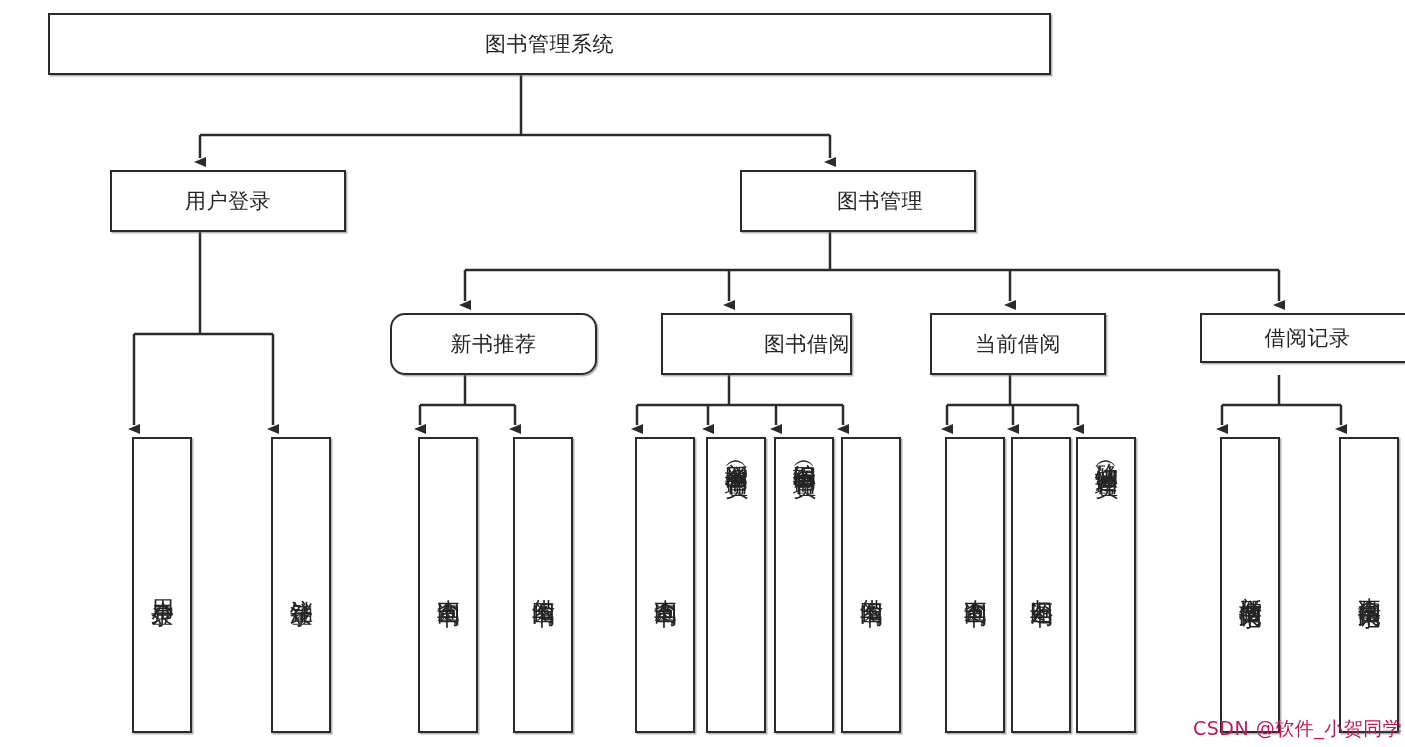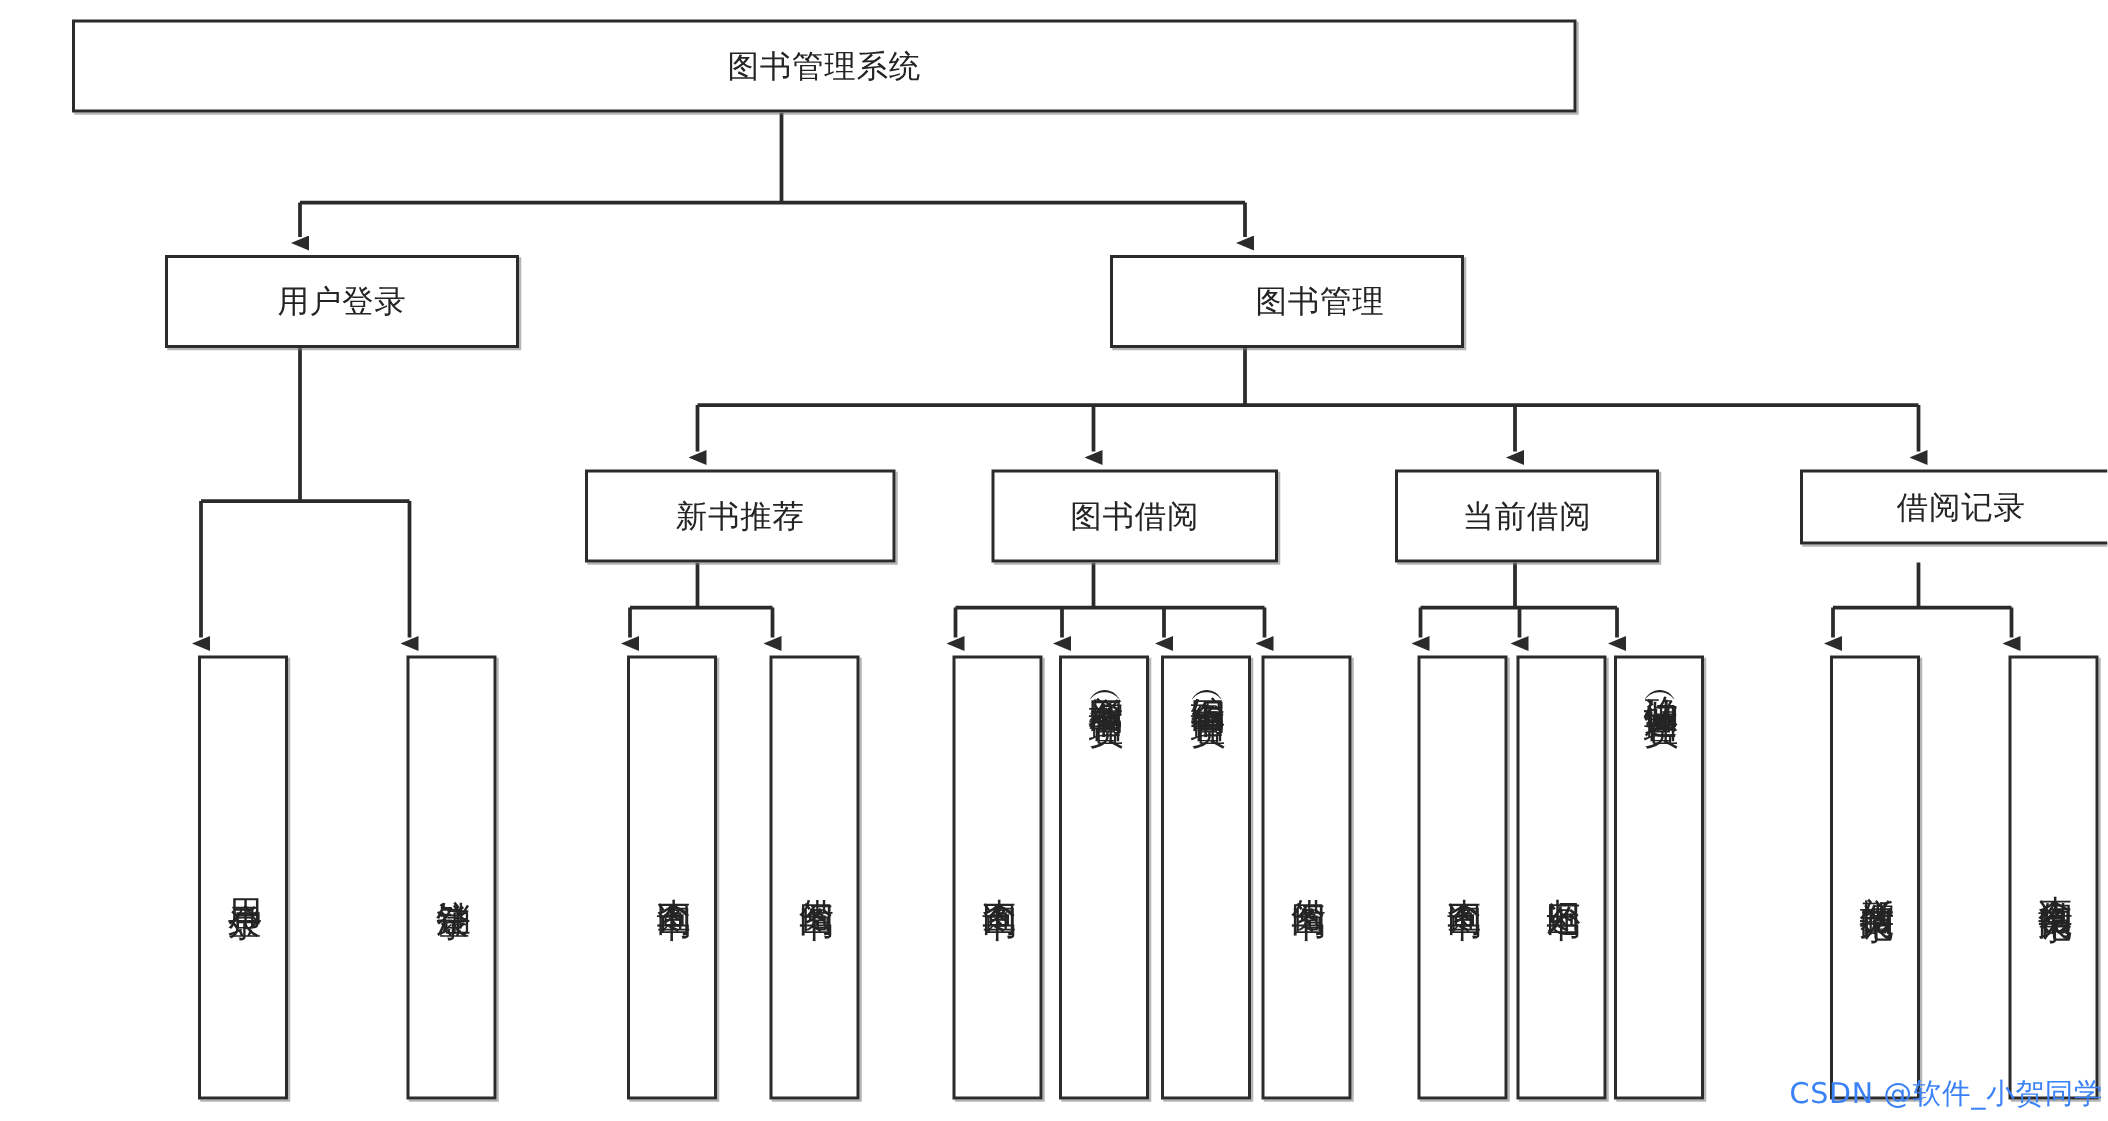--- a/index.html
+++ b/index.html
@@ -57,21 +57,21 @@
     letter-spacing: 2px;
     white-space: normal;
   }
   .node.vertical.centered {
     align-items: center;
     padding-top: 0;
   }
   .watermark {
     position: absolute;
     font-size: 19px;
-    color: #3b82f6;
+    color: #be185d;
     white-space: nowrap;
     letter-spacing: 0.5px;
   }
 </style>
 </head>
 <body>
 
 <div id="canvas" style="background: rgb(255, 255, 255);">
 
   <svg class="edges" viewBox="0 0 1405 747" xmlns="http://www.w3.org/2000/svg">
@@ -130,24 +130,24 @@
     <span class="node-label">图书管理系统</span>
   </div>
 
   <div class="node" id="n-l2-0" style="left: 82px; top: 170px; width: 236px; height: 62px;">
     <span class="node-label">用户登录</span>
   </div>
   <div class="node" id="n-l2-1" style="left: 712px; top: 170px; width: 236px; height: 62px; padding-left: 44px;">
     <span class="node-label">图书管理</span>
   </div>
 
-  <div class="node" id="n-l3-0" style="left: 362px; top: 313px; width: 207px; height: 62px;">
+  <div class="node" id="n-l3-0" style="left: 362px; top: 313px; width: 207px; height: 62px; border-radius: 15px;">
     <span class="node-label">新书推荐</span>
   </div>
-  <div class="node" id="n-l3-1" style="left: 633px; top: 313px; width: 191px; height: 62px;">
+  <div class="node" id="n-l3-1" style="left: 633px; top: 313px; width: 191px; height: 62px; justify-content: flex-end;">
     <span class="node-label">图书借阅</span>
   </div>
   <div class="node" id="n-l3-2" style="left: 902px; top: 313px; width: 176px; height: 62px;">
     <span class="node-label">当前借阅</span>
   </div>
   <div class="node" id="n-l3-3" style="left: 1172px; top: 313px; width: 215px; height: 50px;">
     <span class="node-label">借阅记录</span>
   </div>
 
   <div class="node vertical centered" id="n-leaf-0" style="left: 104px; top: 437px; width: 60px; height: 296px;">

